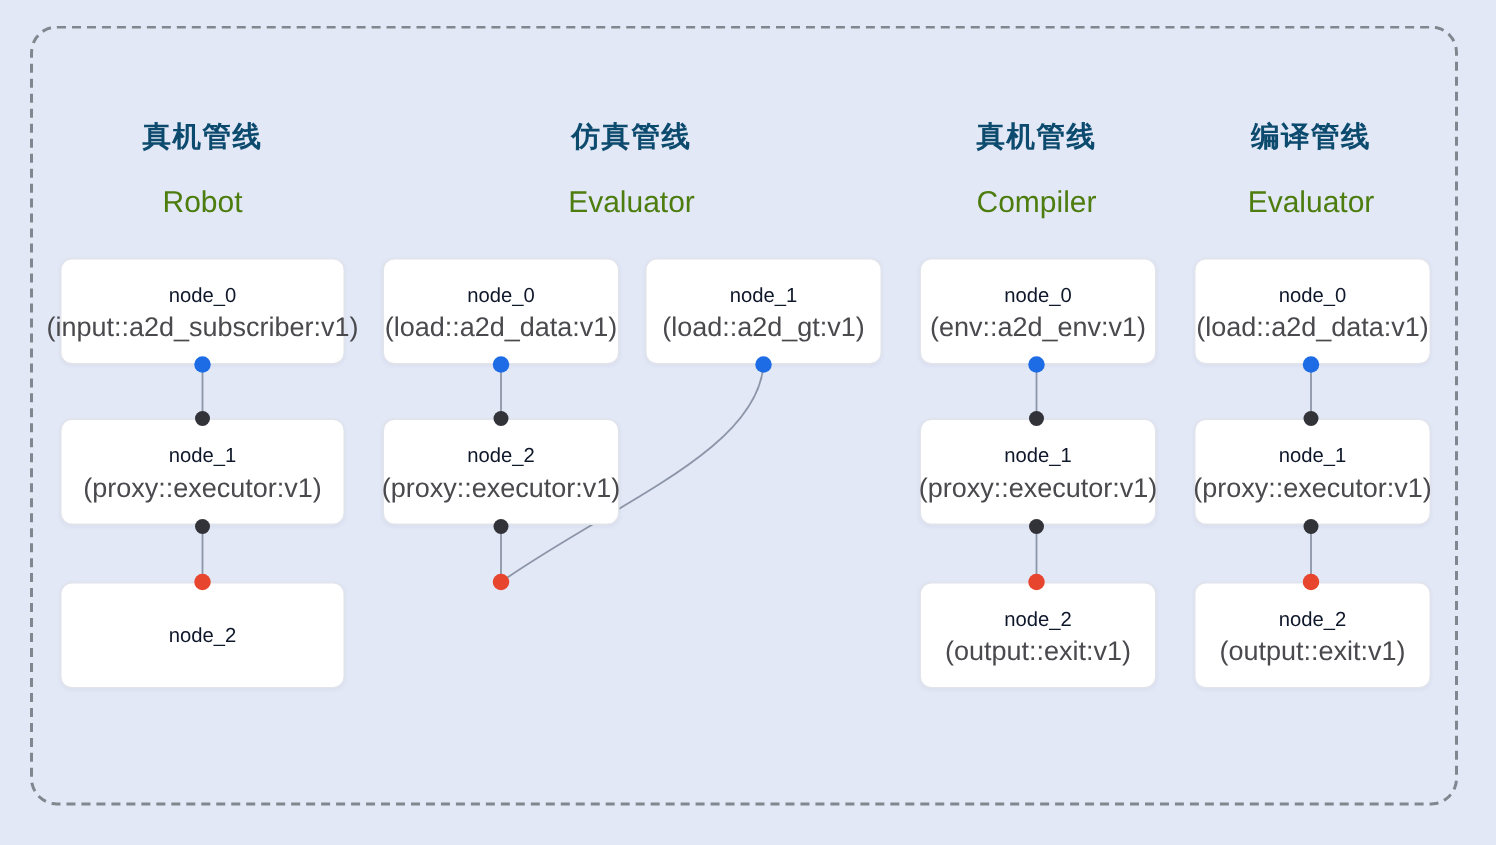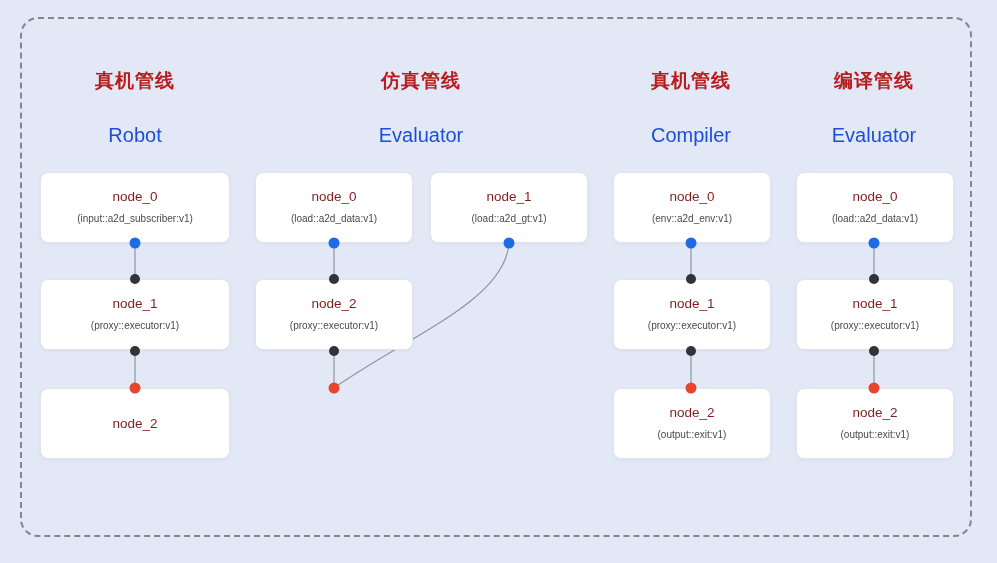--- a/index.html
+++ b/index.html
@@ -35,61 +35,61 @@
   }
   svg.ports-layer {
     position: absolute;
     left: 0;
     top: 0;
     z-index: 4;
     pointer-events: none;
   }
   .pipeline-title-zh {
     position: absolute;
-    top: 68px;
+    top: 78px;
     transform: translateX(-50%);
     font-size: 19px;
     font-weight: 700;
-    color: #b91c1c;
+    color: #0c4a6e;
     letter-spacing: 1px;
     white-space: nowrap;
     z-index: 2;
   }
   .pipeline-title-en {
     position: absolute;
     top: 124px;
     transform: translateX(-50%);
     font-size: 20px;
     font-weight: 400;
-    color: #1d4ed8;
+    color: #4d7c0f;
     white-space: nowrap;
     z-index: 2;
   }
   .node {
     position: absolute;
     height: 71px;
     background: #ffffff;
     border: 1px solid #e2e4ec;
     border-radius: 8px;
     box-shadow: 0 1px 3px rgba(60, 70, 110, 0.06);
     display: flex;
     flex-direction: column;
     align-items: center;
     justify-content: center;
     z-index: 2;
     box-sizing: border-box;
   }
   .node-title {
     font-size: 13.5px;
-    color: #7f1d1d;
+    color: #0f172a;
     line-height: 22px;
     white-space: nowrap;
   }
   .node-sub {
-    font-size: 10px;
+    font-size: 18px;
     color: #4a4a4e;
     line-height: 21px;
     white-space: nowrap;
   }
 </style>
 </head>
 <body>
 
 <div id="stage">
 

